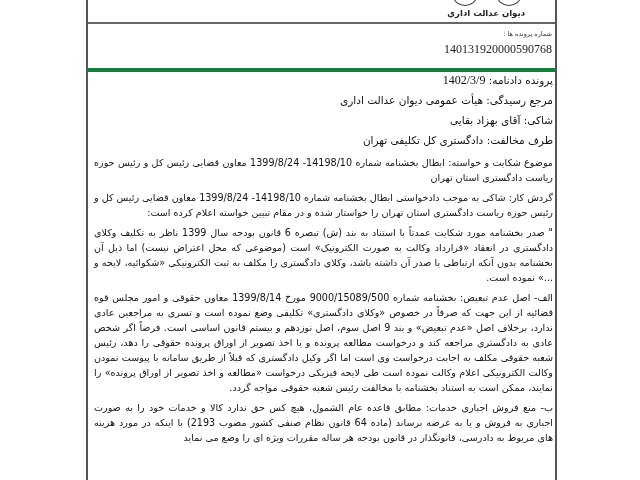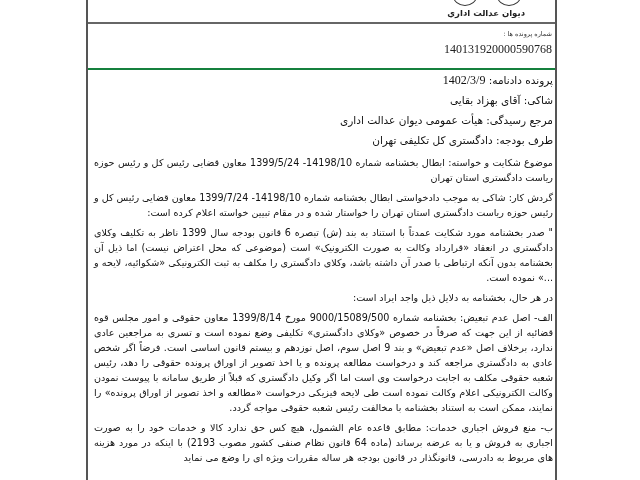--- a/index.html
+++ b/index.html
@@ -4,21 +4,21 @@
 <style>
   html, body { margin: 0; padding: 0; background: #ffffff; }
   body { width: 640px; height: 480px; overflow: hidden; position: relative; font-family: "DejaVu Sans", sans-serif; color: #111; }
   .page { position: absolute; left: 86px; top: 0; width: 467px; height: 480px; border-left: 2px solid #555; border-right: 2px solid #555; background: #fff; }
   .header { position: absolute; left: 0; right: 0; top: 0; height: 22px; border-bottom: 2px solid #666; }
   .logo-circles { position: absolute; right: 28px; top: -14px; width: 80px; height: 20px; }
   .logo-circle { position: absolute; top: 0; width: 22px; height: 18px; border: 1px solid #333; border-radius: 50%; }
   .logo-circle.left { left: 6px; }
   .logo-circle.right { right: 6px; }
   .org-name { position: absolute; right: 30px; top: 8px; font-size: 8.5px; font-weight: bold; direction: rtl; color: #222; }
-  .file-box { position: absolute; left: 0; right: 0; top: 24px; height: 44px; border-bottom: 2px solid #15803d; }
+  .file-box { position: absolute; left: 0; right: 0; top: 24px; height: 44px; border-bottom: 4px solid #15803d; }
   .file-label { position: absolute; right: 3px; top: 6px; font-size: 6.5px; direction: rtl; color: #333; }
   .file-number { position: absolute; right: 3px; top: 18px; font-family: "Liberation Serif", serif; font-size: 12px; color: #222; }
   .body { position: absolute; left: 0; right: 0; top: 70px; padding: 0 2px 0 6px; direction: rtl; text-align: justify; font-family: "DejaVu Sans", sans-serif; font-size: 9.6px; line-height: 15px; }
   .row { margin: 0 0 4px 0; }
   .row.gap { margin-top: 5px; }
   .num { font-family: "Liberation Serif", serif; font-size: 11.5px; margin-top: 36px; }
   .meta { font-size: 10.5px; line-height: 20px; margin: 0; }
   .meta .num { font-size: 12px; }
 </style>
 </head>
@@ -37,32 +37,31 @@
     <div class="file-label">شماره پرونده ها :</div>
     <div class="file-number">140131920000590768</div>
   </div>
 
   <div class="body">
     <p class="meta">
       <span>پرونده دادنامه:</span>
       <span class="num">1402/3/9</span>
     </p>
     <p class="meta">
+      <span>مرجع رسیدگی:</span>
+      <span>هیأت عمومی دیوان عدالت اداری</span>
+    </p>
+    <p class="meta">
       <span>شاکی:</span>
       <span>آقای بهزاد بقایی</span>
     </p>
     <p class="meta">
-      <span>مرجع رسیدگی:</span>
-      <span>هیأت عمومی دیوان عدالت اداری</span>
-    </p>
-    <p class="meta">
-      <span>طرف بودجه:</span>
+      <span>طرف مخالفت:</span>
       <span>دادگستری کل تکلیفی تهران</span>
     </p>
 
-    <p class="row gap">موضوع شکایت و خواسته: ابطال بخشنامه شماره 14198/10- 1399/5/24 معاون قضایی رئیس کل و رئیس حوزه ریاست دادگستری استان تهران</p>
-    <p class="row gap">گردش کار: شاکی به موجب دادخواستی ابطال بخشنامه شماره 14198/10- 1399/7/24 معاون قضایی رئیس کل و رئیس حوزه ریاست دادگستری استان تهران را خواستار شده و در مقام تبیین خواسته اعلام کرده است:</p>
+    <p class="row gap">موضوع شکایت و خواسته: ابطال بخشنامه شماره 14198/10- 1399/8/24 معاون قضایی رئیس کل و رئیس حوزه ریاست دادگستری استان تهران</p>
+    <p class="row gap">گردش کار: شاکی به موجب دادخواستی ابطال بخشنامه شماره 14198/10- 1399/8/24 معاون قضایی رئیس کل و رئیس حوزه ریاست دادگستری استان تهران را خواستار شده و در مقام تبیین خواسته اعلام کرده است:</p>
     <p class="row gap">" صدر بخشنامه مورد شکایت عمدتاً با استناد به بند (ش) تبصره 6 قانون بودجه سال 1399 ناظر به تکلیف وکلای دادگستری در انعقاد «قرارداد وکالت به صورت الکترونیک» است (موضوعی که محل اعتراض نیست) اما ذیل آن بخشنامه بدون آنکه ارتباطی با صدر آن داشته باشد، وکلای دادگستری را مکلف به ثبت الکترونیکی «شکوائیه، لایحه و ...» نموده است.</p>
-    <p class="row gap">در هر حال، بخشنامه به دلایل ذیل واجد ایراد است:</p>
     <p class="row gap">الف- اصل عدم تبعیض: بخشنامه شماره 9000/15089/500 مورخ 1399/8/14 معاون حقوقی و امور مجلس قوه قضائیه از این جهت که صرفاً در خصوص «وکلای دادگستری» تکلیفی وضع نموده است و تسری به مراجعین عادی ندارد، برخلاف اصل «عدم تبعیض» و بند 9 اصل سوم، اصل نوزدهم و بیستم قانون اساسی است. فرضاً اگر شخص عادی به دادگستری مراجعه کند و درخواست مطالعه پرونده و یا اخذ تصویر از اوراق پرونده حقوقی را دهد، رئیس شعبه حقوقی مکلف به اجابت درخواست وی است اما اگر وکیل دادگستری که قبلاً از طریق سامانه با پیوست نمودن وکالت الکترونیکی اعلام وکالت نموده است طی لایحه فیزیکی درخواست «مطالعه و اخذ تصویر از اوراق پرونده» را نمایند، ممکن است به استناد بخشنامه با مخالفت رئیس شعبه حقوقی مواجه گردد.</p>
     <p class="row gap">ب- منع فروش اجباری خدمات: مطابق قاعده عام الشمول، هیچ کس حق ندارد کالا و خدمات خود را به صورت اجباری به فروش و یا به عرضه برساند (ماده 64 قانون نظام صنفی کشور مصوب 2193) با اینکه در مورد هزینه های مربوط به دادرسی، قانونگذار در قانون بودجه هر ساله مقررات ویژه ای را وضع می نماید</p>
   </div>
 </div>
 
 </body></html>

